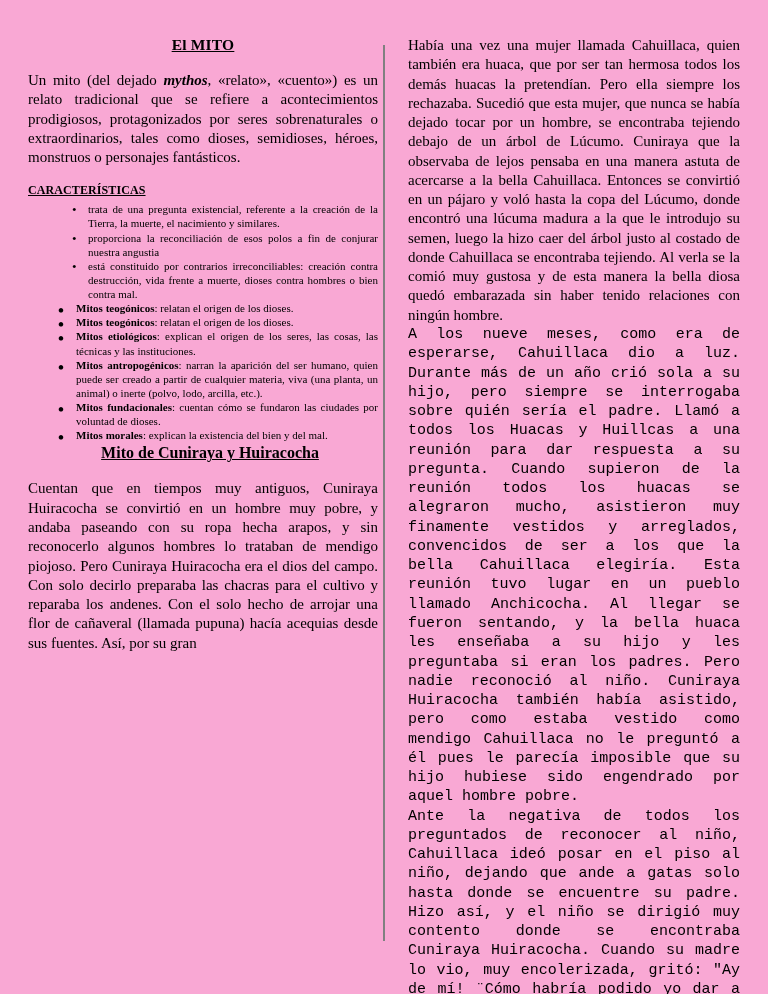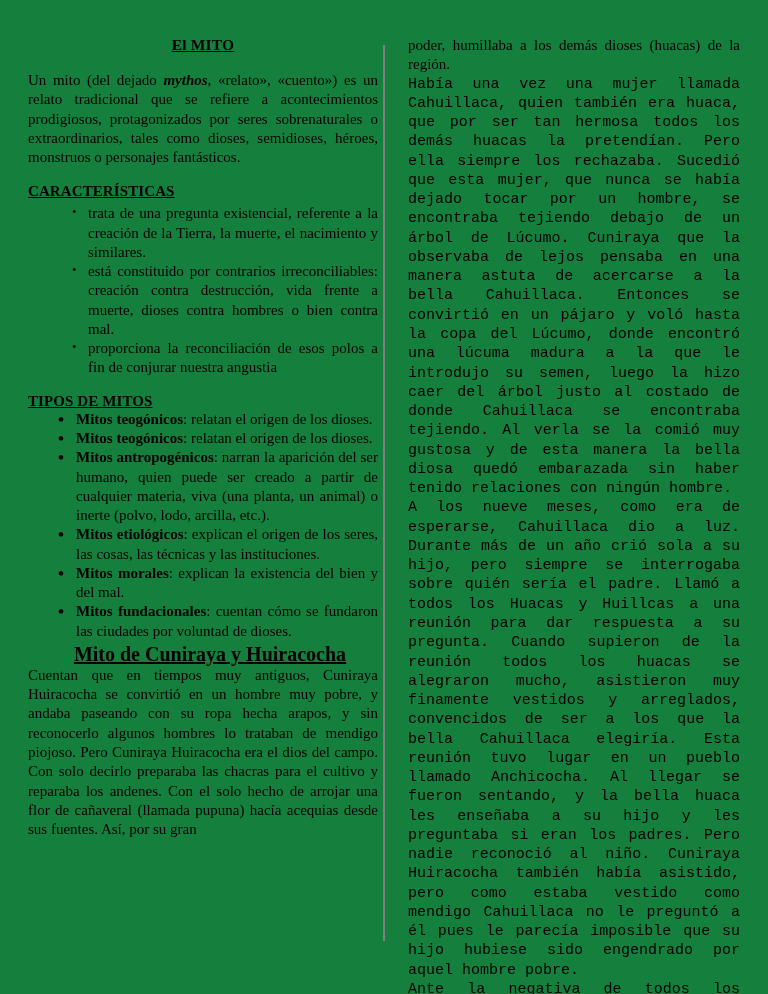--- a/index.html
+++ b/index.html
@@ -13,21 +13,21 @@
     height: 994px;
     font-family: "Liberation Serif", "DejaVu Serif", serif;
     color: #000000;
     overflow: hidden;
   }
 
   .page {
     position: relative;
     width: 768px;
     height: 994px;
-    background: #15803d;
+    background: #f9a8d4;
     box-sizing: border-box;
     padding: 36px 28px 24px 28px;
   }
 
   .columns {
     position: relative;
     display: flex;
     align-items: flex-start;
     width: 100%;
     height: 100%;
@@ -58,37 +58,37 @@
   h1.doc-title {
     font-size: 15.5px;
     font-weight: bold;
     text-align: center;
     text-decoration: underline;
     margin: 0 0 17px 0;
     letter-spacing: 0.2px;
   }
 
   h2.section-title {
-    font-size: 15px;
+    font-size: 12px;
     font-weight: bold;
     text-decoration: underline;
     margin: 16px 0 4px 0;
     letter-spacing: 0.1px;
   }
 
   h2.section-title.tight {
     margin: 15px 0 0 0;
   }
 
   h3.sub-title {
-    font-size: 20px;
+    font-size: 16px;
     font-weight: bold;
     text-decoration: underline;
     text-align: center;
-    margin: 2px 0 0 0;
+    margin: 2px 0 17px 0;
     padding-left: 14px;
   }
 
   p.body-text {
     font-size: 15px;
     line-height: 1.285;
     text-align: justify;
     text-justify: inter-word;
     margin: 0 0 0 0;
     hyphens: none;
@@ -102,21 +102,21 @@
   ul.feature-list,
   ul.type-list {
     list-style: none;
     margin: 0;
     padding: 0;
   }
 
   ul.feature-list > li,
   ul.type-list > li {
     position: relative;
-    font-size: 15px;
+    font-size: 11px;
     line-height: 1.285;
     text-align: justify;
     text-justify: inter-word;
   }
 
   ul.feature-list > li {
     padding-left: 60px;
     margin-bottom: 0;
   }
   ul.feature-list > li::before {
@@ -160,44 +160,42 @@
     <div class="col col-left">
 
       <h1 class="doc-title">El MITO</h1>
 
       <p class="body-text"><span>Un </span><span class="bold">mito</span><span> (del dejado </span><span class="italic">mythos</span><span>, «relato», «cuento») es un relato tradicional que se refiere a acontecimientos prodigiosos, protagonizados por seres sobrenaturales o extraordinarios, tales como dioses, semidioses, héroes, monstruos o personajes fantásticos.</span></p>
 
       <h2 class="section-title">CARACTERÍSTICAS</h2>
 
       <ul class="feature-list">
         <li>trata de una pregunta existencial, referente a la creación de la Tierra, la muerte, el nacimiento y similares.</li>
+        <li>proporciona la reconciliación de esos polos a fin de conjurar nuestra angustia</li>
         <li>está constituido por contrarios irreconciliables: creación contra destrucción, vida frente a muerte, dioses contra hombres o bien contra mal.</li>
-        <li>proporciona la reconciliación de esos polos a fin de conjurar nuestra angustia</li>
       </ul>
 
-      <h2 class="section-title tight">TIPOS DE MITOS</h2>
 
       <ul class="type-list">
         <li><span class="lead-in">Mitos teogónicos</span><span>: relatan el origen de los dioses.</span></li>
         <li><span class="lead-in">Mitos teogónicos</span><span>: relatan el origen de los dioses.</span></li>
+        <li><span class="lead-in">Mitos etiológicos</span><span>: explican el origen de los seres, las cosas, las técnicas y las instituciones.</span></li>
         <li><span class="lead-in">Mitos antropogénicos</span><span>: narran la aparición del ser humano, quien puede ser creado a partir de cualquier materia, viva (una planta, un animal) o inerte (polvo, lodo, arcilla, etc.).</span></li>
-        <li><span class="lead-in">Mitos etiológicos</span><span>: explican el origen de los seres, las cosas, las técnicas y las instituciones.</span></li>
+        <li><span class="lead-in">Mitos fundacionales</span><span>: cuentan cómo se fundaron las ciudades por voluntad de dioses.</span></li>
         <li><span class="lead-in">Mitos morales</span><span>: explican la existencia del bien y del mal.</span></li>
-        <li><span class="lead-in">Mitos fundacionales</span><span>: cuentan cómo se fundaron las ciudades por voluntad de dioses.</span></li>
       </ul>
 
       <h3 class="sub-title">Mito de Cuniraya y Huiracocha</h3>
 
       <p class="body-text">Cuentan que en tiempos muy antiguos, Cuniraya Huiracocha se convirtió en un hombre muy pobre, y andaba paseando con su ropa hecha arapos, y sin reconocerlo algunos hombres lo trataban de mendigo piojoso. Pero Cuniraya Huiracocha era el dios del campo. Con solo decirlo preparaba las chacras para el cultivo y reparaba los andenes. Con el solo hecho de arrojar una flor de cañaveral (llamada pupuna) hacía acequias desde sus fuentes. Así, por su gran</p>
 
     </div>
 
     <div class="col col-right">
 
-      <p class="body-text">poder, humillaba a los demás dioses (huacas) de la región.</p>
       <p class="body-text">Había una vez una mujer llamada Cahuillaca, quien también era huaca, que por ser tan hermosa todos los demás huacas la pretendían. Pero ella siempre los rechazaba. Sucedió que esta mujer, que nunca se había dejado tocar por un hombre, se encontraba tejiendo debajo de un árbol de Lúcumo. Cuniraya que la observaba de lejos pensaba en una manera astuta de acercarse a la bella Cahuillaca. Entonces se convirtió en un pájaro y voló hasta la copa del Lúcumo, donde encontró una lúcuma madura a la que le introdujo su semen, luego la hizo caer del árbol justo al costado de donde Cahuillaca se encontraba tejiendo. Al verla se la comió muy gustosa y de esta manera la bella diosa quedó embarazada sin haber tenido relaciones con ningún hombre.</p>
       <p class="body-text">A los nueve meses, como era de esperarse, Cahuillaca dio a luz. Durante más de un año crió sola a su hijo, pero siempre se interrogaba sobre quién sería el padre. Llamó a todos los Huacas y Huillcas a una reunión para dar respuesta a su pregunta. Cuando supieron de la reunión todos los huacas se alegraron mucho, asistieron muy finamente vestidos y arreglados, convencidos de ser a los que la bella Cahuillaca elegiría. Esta reunión tuvo lugar en un pueblo llamado Anchicocha. Al llegar se fueron sentando, y la bella huaca les enseñaba a su hijo y les preguntaba si eran los padres. Pero nadie reconoció al niño. Cuniraya Huiracocha también había asistido, pero como estaba vestido como mendigo Cahuillaca no le preguntó a él pues le parecía imposible que su hijo hubiese sido engendrado por aquel hombre pobre.</p>
       <p class="body-text">Ante la negativa de todos los preguntados de reconocer al niño, Cahuillaca ideó posar en el piso al niño, dejando que ande a gatas solo hasta donde se encuentre su padre. Hizo así, y el niño se dirigió muy contento donde se encontraba Cuniraya Huiracocha. Cuando su madre lo vio, muy encolerizada, gritó: "Ay de mí! ¨Cómo habría podido yo dar a luz el hijo de un hombre tan miserable?". Y con estas palabras cogió a su hijo y corrió hacia el mar. Entonces Cuniraya dijo: "-Ahora sí me va a amar!" y se vistió con un traje de oro, y la siguió, llamándola para que lo viera. Pero Cahuillaca no volvió para mirarlo, siguió corriendo con la intención de arrojarse al mar</p>
 
     </div>
 
   </div>
 </div>
 
 </body></html>

